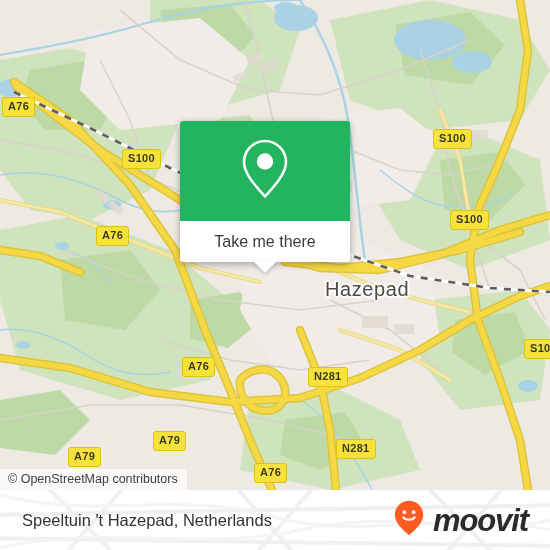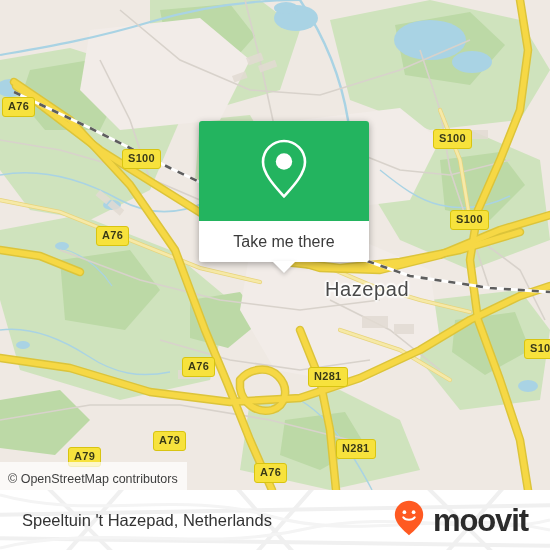--- a/index.html
+++ b/index.html
@@ -53,21 +53,21 @@
     text-shadow:
        1.6px 0 1.6px #fff, -1.6px 0 1.6px #fff,
        0 1.6px 1.6px #fff, 0 -1.6px 1.6px #fff,
        1.2px 1.2px 1.6px #fff, -1.2px -1.2px 1.6px #fff;
     font-family: "Liberation Sans", sans-serif;
   }
 
   
   .popup {
     position: absolute;
-    left: 199px; top: 121px;
+    left: 180px; top: 121px;
     width: 170px;
     border-radius: 3px;
     box-shadow: 0 2px 7px rgba(0,0,0,.33);
     overflow: visible;
     cursor: pointer;
   }
   .popup-top {
     background: #23b45f;
     height: 100px;
     border-radius: 3px 3px 0 0;
@@ -94,21 +94,21 @@
     border-right: 12px solid transparent;
     border-top: 12px solid #ffffff;
     filter: drop-shadow(0 2px 2px rgba(0,0,0,.20));
   }
 
   
   .attribution {
     position: absolute;
     left: 0; bottom: 0;
     background: rgba(255,255,255,.72);
-    padding: 10px 9px 4px 8px;
+    padding: 3px 9px 4px 8px;
     font-size: 12.5px;
     color: #3e3e3e;
     font-family: "Liberation Sans", sans-serif;
     white-space: nowrap;
   }
 
   
   .footer {
     position: absolute;
     left: 0; top: 490px;
@@ -122,21 +122,21 @@
     width: 100%; height: 100%;
     display: flex; align-items: center; justify-content: space-between;
     padding: 0 22px 0 22px;
   }
   .place-name {
     color: #333333;
     font-size: 16.5px;
     white-space: nowrap;
     font-family: "Liberation Sans", sans-serif;
   }
-  .brand { display: flex; align-items: center; gap: 9px; }
+  .brand { display: flex; align-items: center; gap: 9px; font-style: italic; }
   .brand-word {
     color: #2b2b2b;
     font-size: 31px;
     font-weight: bold;
     letter-spacing: -1.1px;
     line-height: 1;
     font-family: "Liberation Sans", sans-serif;
   }
 </style>
 </head>

